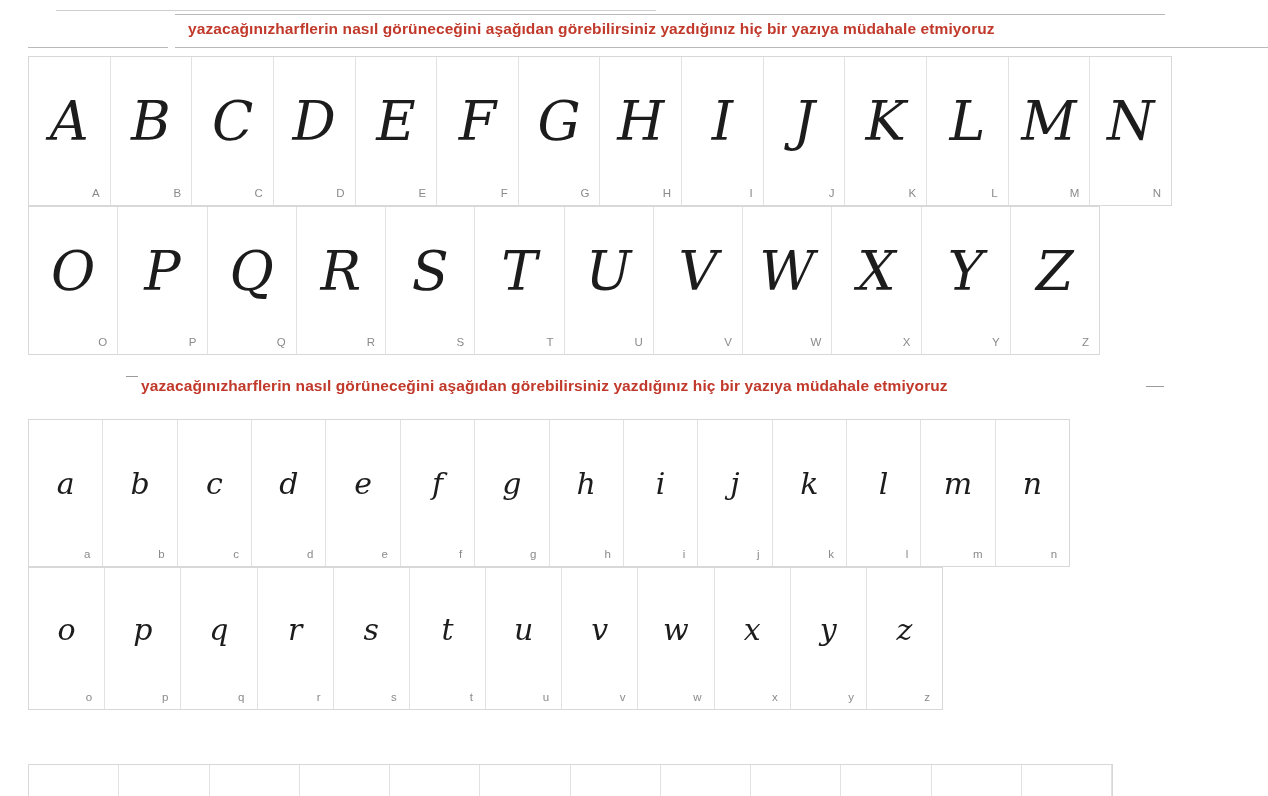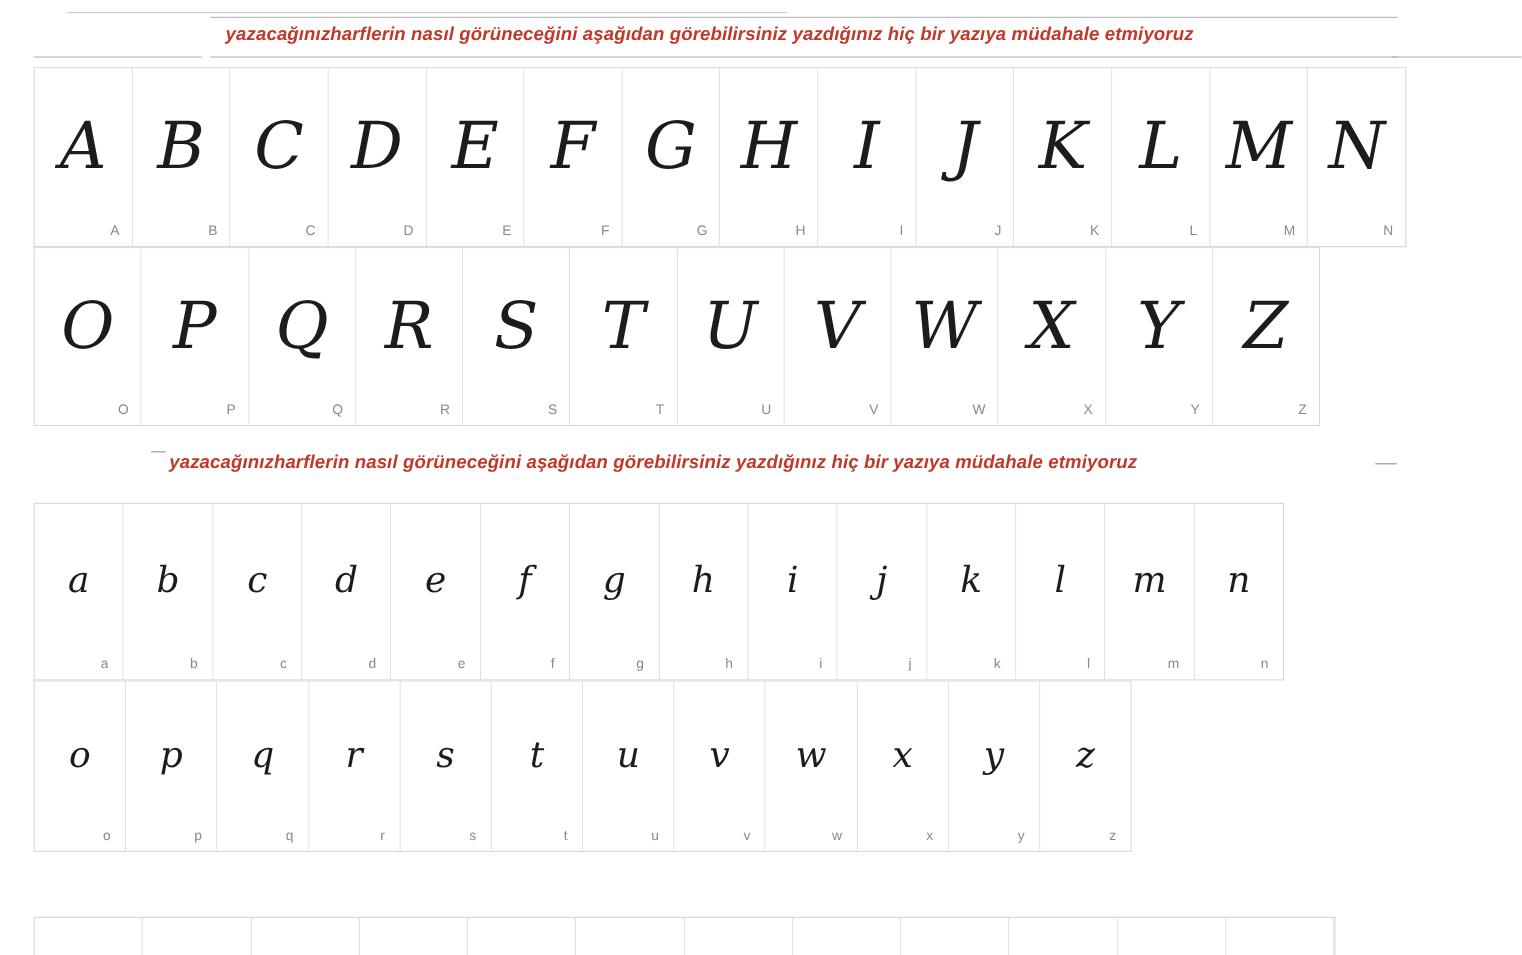--- a/index.html
+++ b/index.html
@@ -26,21 +26,20 @@
   }
 
   .rule {
     position: absolute;
     height: 0;
     border-top: 1px solid #b9b9b9;
   }
 
   .heading {
     position: absolute;
-    font-style: italic;
     font-weight: bold;
     color: #c0392b;
     font-size: 15.5px;
     white-space: nowrap;
     letter-spacing: 0.1px;
   }
 
   
   .grid {
     position: absolute;

